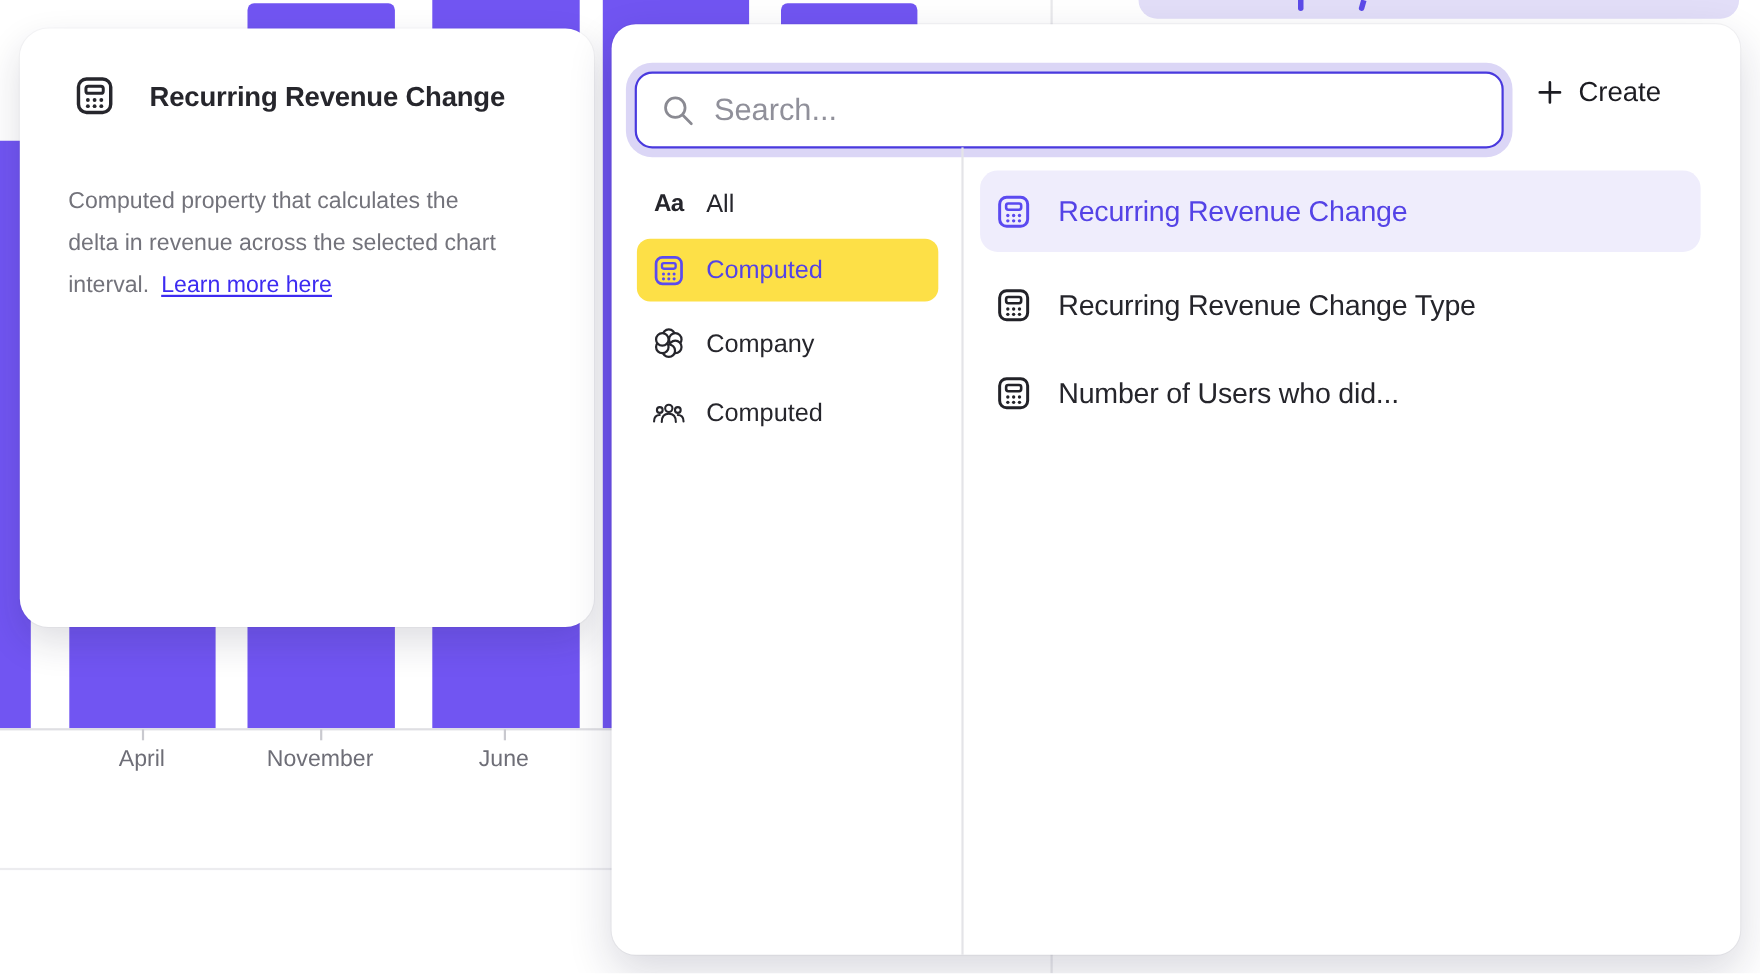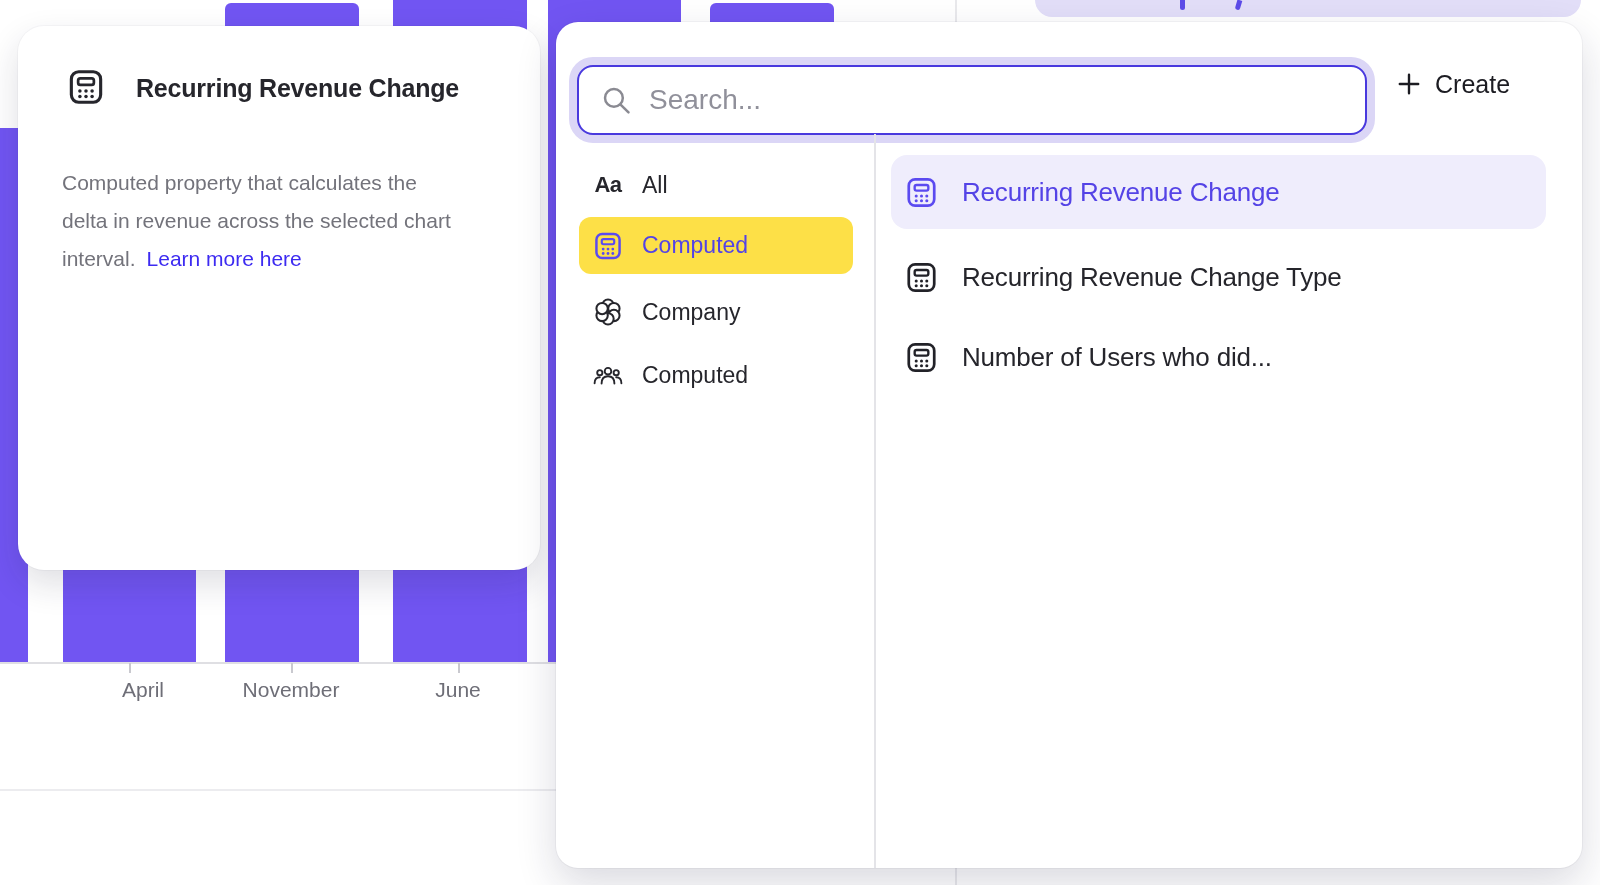--- a/index.html
+++ b/index.html
@@ -21,21 +21,21 @@
   .chip .glyph{position:absolute;top:0;width:5px;height:10px;background:#5c4be8;border-radius:0 0 3px 3px;}
   .chip .g1{left:145px;}
   .chip .g2{left:201px;transform:rotate(16deg);}
 
   
   .card{position:absolute;left:18px;top:26px;width:522px;height:544px;background:#fff;border-radius:26px;
         box-shadow:0 0 0 1px rgba(20,20,50,.03),0 14px 34px rgba(25,25,60,.14);}
   .card-icon{position:absolute;left:49px;top:42px;width:38px;height:38px;color:#26262c;}
   .card-title{position:absolute;left:118px;top:48px;font-size:25px;font-weight:700;color:#26262c;letter-spacing:-.2px;}
   .card-desc{position:absolute;left:44px;top:138px;width:460px;font-size:21px;line-height:38px;color:#73737b;}
-  .card-desc a{color:#3d2bf1;text-underline-offset:3px;margin-left:11px;cursor:pointer;}
+  .card-desc a{color:#3d2bf1;text-decoration:underline;text-underline-offset:3px;margin-left:11px;cursor:pointer;}
 
   
   .modal{position:absolute;left:556px;top:22px;width:1026px;height:846px;background:#fff;border-radius:22px;
          box-shadow:0 0 0 1px rgba(20,20,50,.04),0 16px 40px rgba(25,25,60,.16);}
   .search-box{position:absolute;left:21px;top:22px;width:790px;height:70px;background:#fff;
               border:2px solid #4939de;border-radius:16px;box-shadow:0 0 0 8px #dbd6f6;
               display:flex;align-items:center;gap:15px;padding-left:22px;box-sizing:border-box;margin-top:21px;}
   .search-box .mag{width:31px;height:31px;color:#8a8a92;flex:0 0 auto;}
   .search-box input{border:none;outline:none;flex:1;font-size:28px;color:#26262c;background:transparent;
                     font-family:"Liberation Sans",sans-serif;}
@@ -73,21 +73,21 @@
         <div class="bar" style="left: -30px; width: 58px; top: 128px; height: 534px; background: rgb(113, 85, 242);"></div>
         <div class="bar" style="left: 63px; width: 133px; top: 260px; height: 402px; background: rgb(113, 85, 242);"></div>
         <div class="bar" style="left: 225px; width: 134px; top: 3px; height: 659px; background: rgb(113, 85, 242);"></div>
         <div class="bar" style="left: 393px; width: 134px; top: -8px; height: 670px; background: rgb(113, 85, 242);"></div>
         <div class="bar" style="left: 548px; width: 133px; top: -8px; height: 670px; background: rgb(113, 85, 242);"></div>
         <div class="bar" style="left: 710px; width: 124px; top: 3px; height: 659px; background: rgb(113, 85, 242);"></div>
       </div>
     <div class="axis-line"></div>
     <div id="ticks">
         <div class="tick" style="left: 129px;"></div>
-        <span class="x-label" style="left: 129px; margin-left: 14px;">April</span>
+        <span class="x-label" style="left: 129px;">April</span>
         <div class="tick" style="left: 291px;"></div>
         <span class="x-label" style="left: 291px;">November</span>
         <div class="tick" style="left: 458px;"></div>
         <span class="x-label" style="left: 458px;">June</span>
       </div>
     <div class="gridline"></div>
     <div class="panel-vline"></div>
   </div>
 
   <div class="chip">

